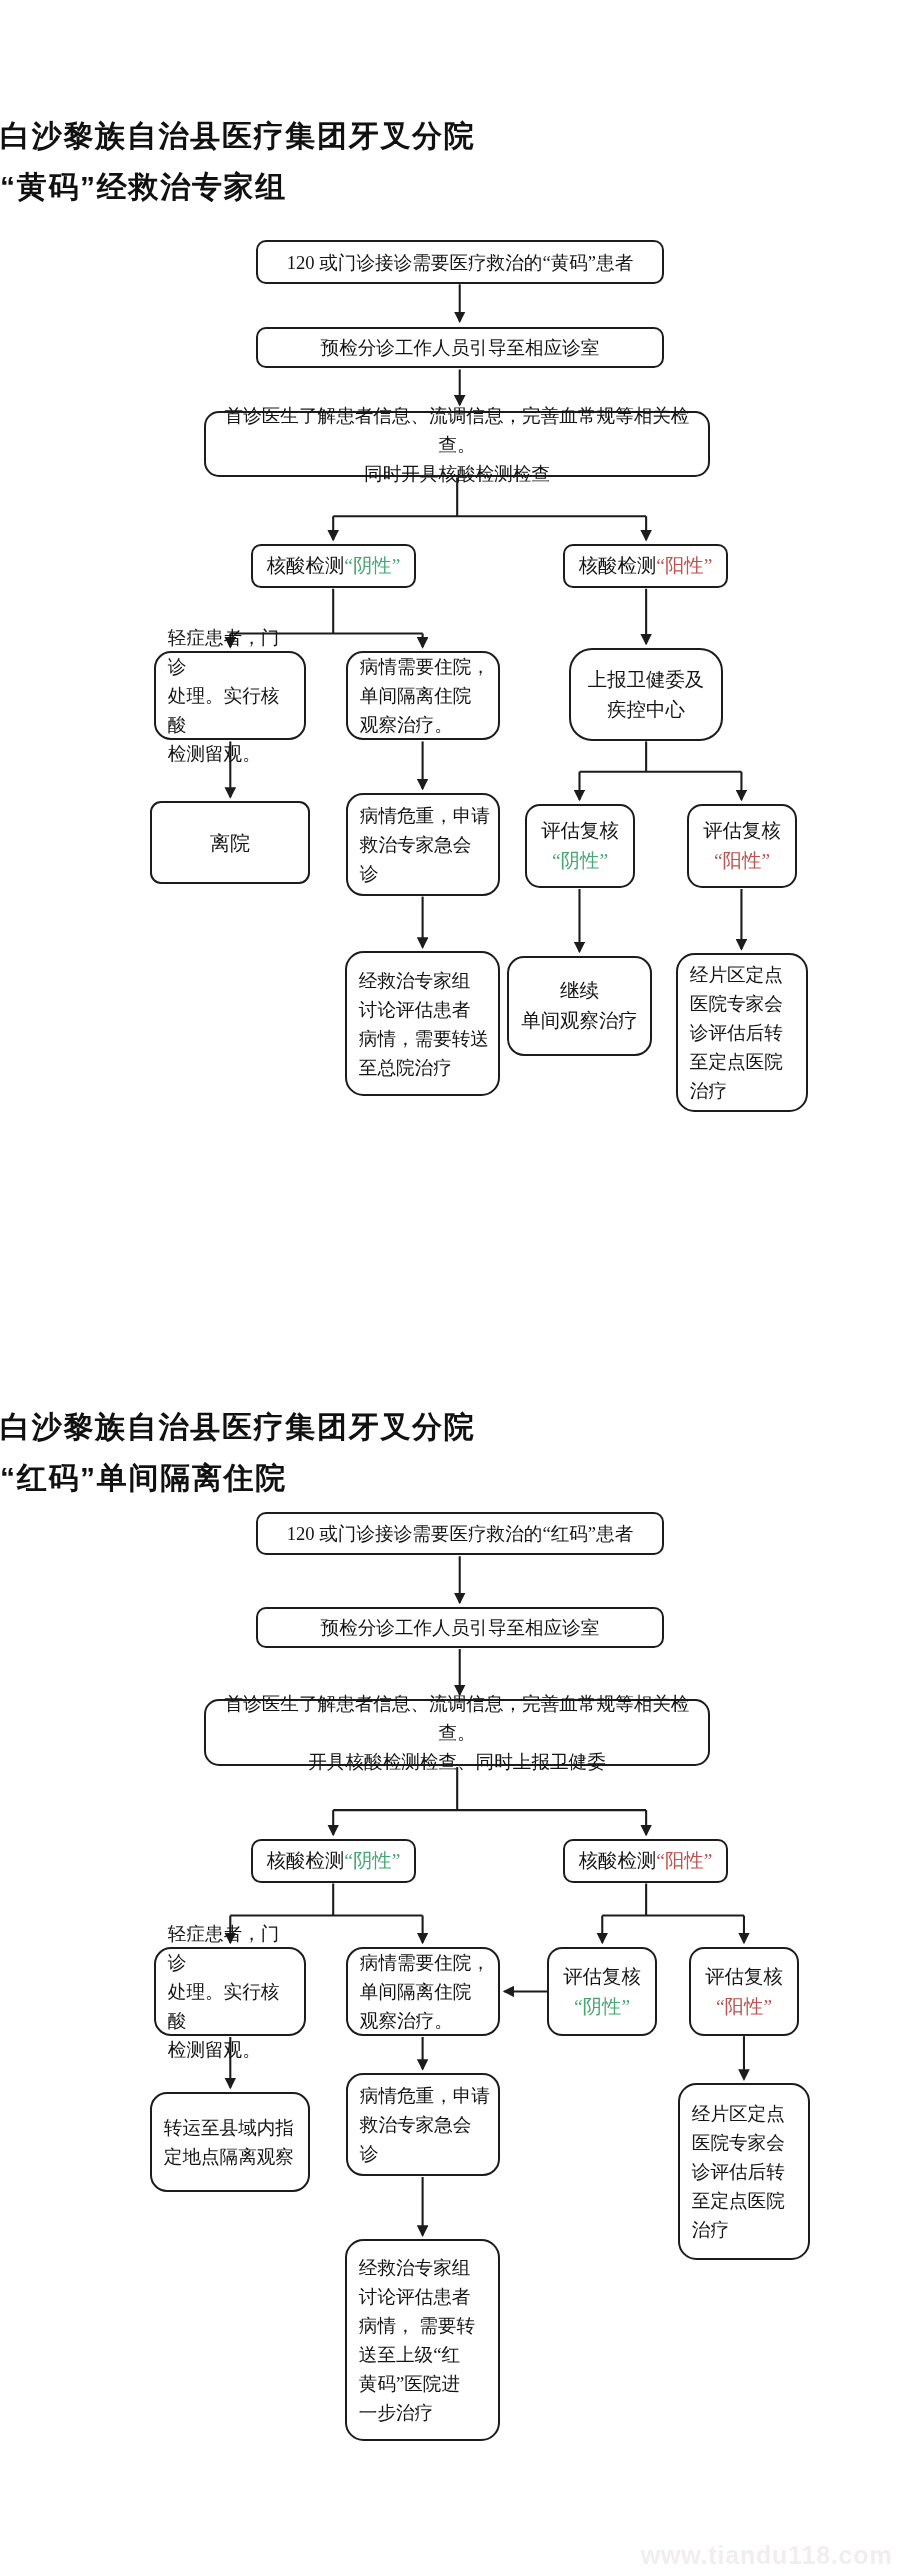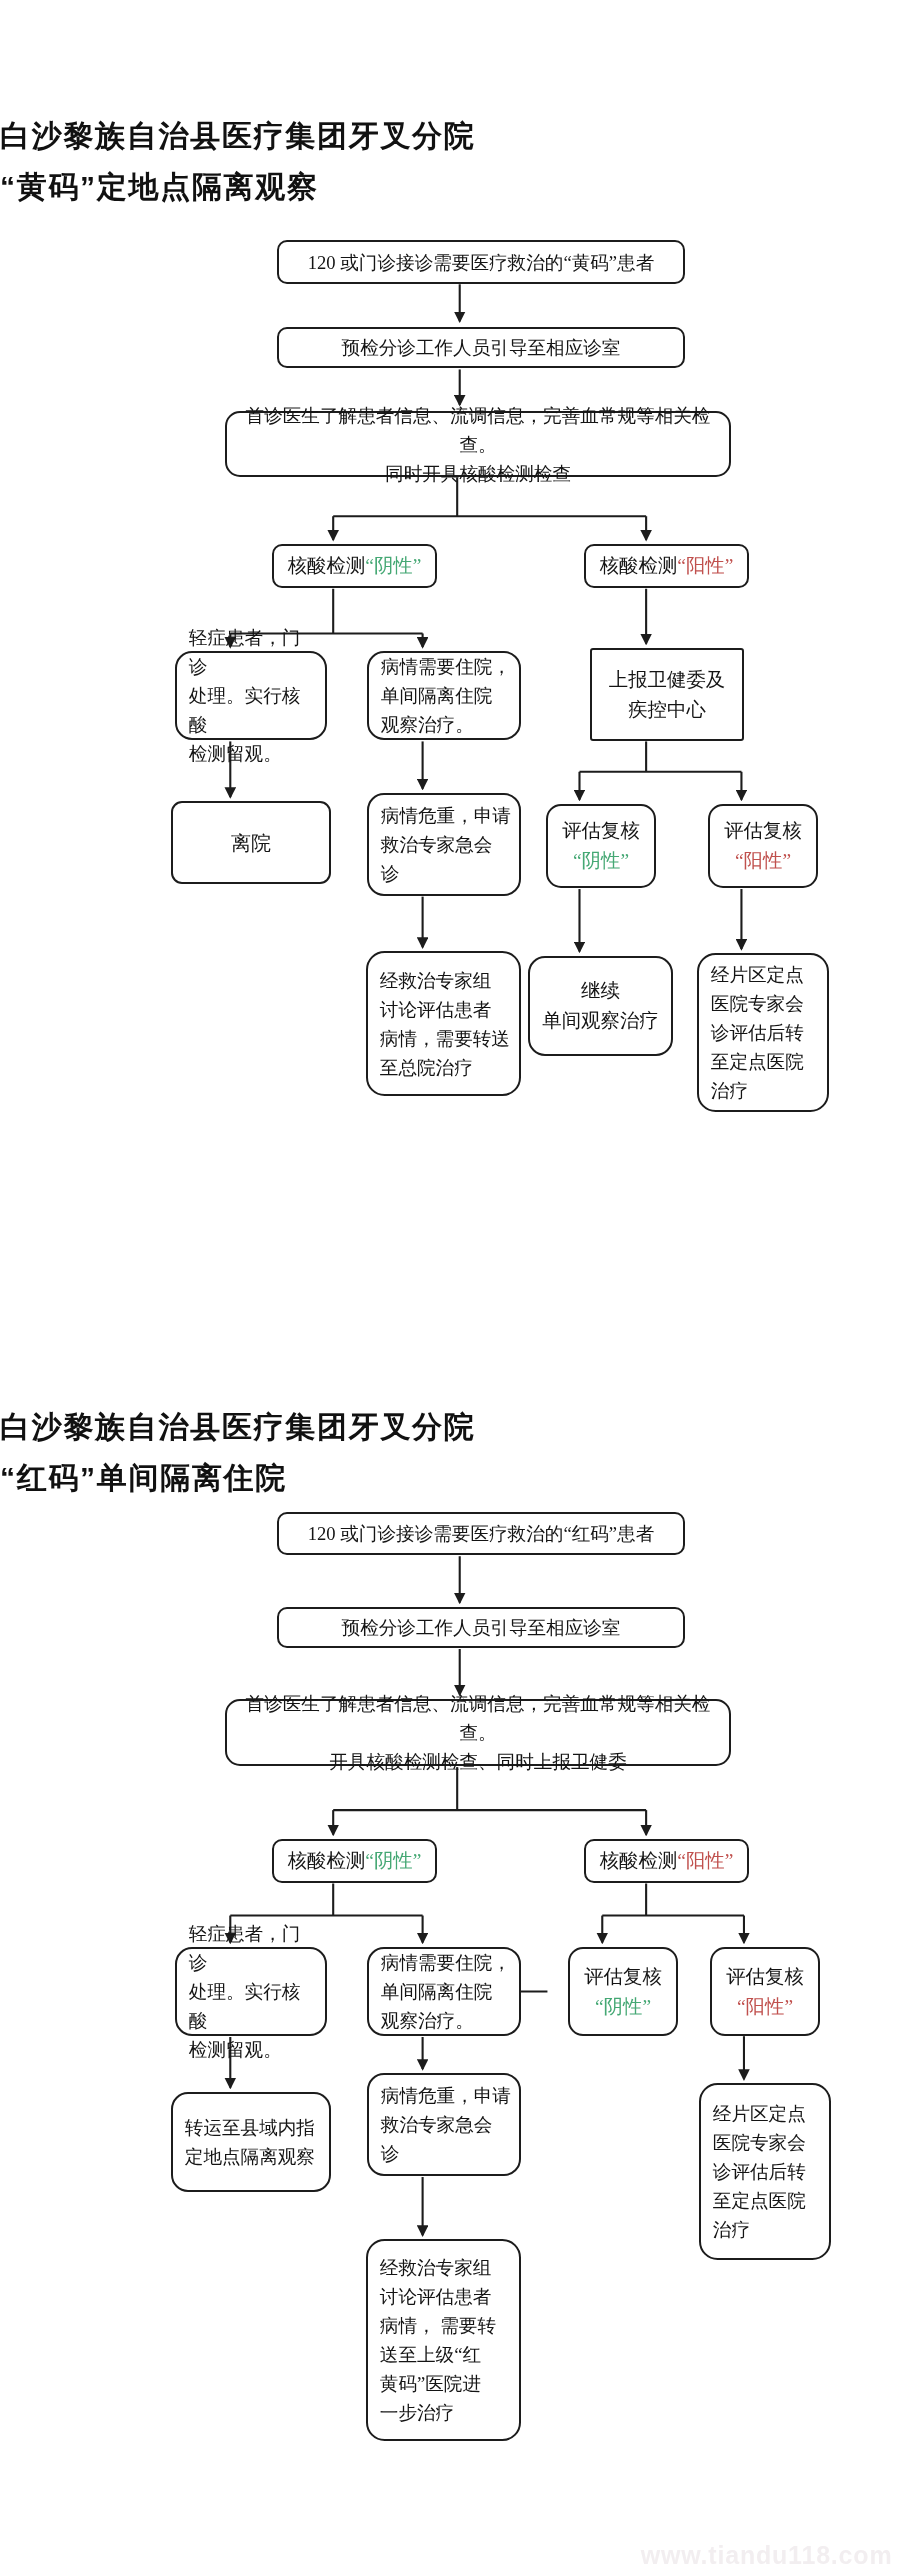--- a/index.html
+++ b/index.html
@@ -9,36 +9,36 @@
 
   .title{position:absolute;left:0;width:911px;text-align:left;z-index:2;
          font-family:"Liberation Sans",sans-serif;font-weight:bold;font-size:30px;
          color:#111;letter-spacing:1.7px;}
   .t1-1{top:116px;} .t1-2{top:167px;} .t2-1{top:1407px;} .t2-2{top:1458px;}
 
   .node{position:absolute;z-index:2;box-sizing:border-box;background:#fff;
         border:2.5px solid #1c1c1c;border-radius:13.5px;
         display:flex;flex-direction:column;justify-content:center;align-items:center;
         text-align:center;color:#141414;white-space:pre-line;
-        font-family:"Liberation Serif",serif;font-size:18.6px;line-height:29px;margin-left:21px;}
+        font-family:"Liberation Serif",serif;font-size:18.6px;line-height:29px;}
   .bar{border-radius:10px;}
   .ta-left{align-items:flex-start;text-align:left;padding-left:11.8px;padding-right:6.7px;}
   .oneline{white-space:nowrap;}
   .fs23{font-size:19.4px;line-height:30px;}
   .fs24{font-size:20px;line-height:30px;}
 
   
   .n-a1{left:256px;top:240px;width:408px;height:44px;}
   .n-b1{left:256px;top:327px;width:408px;height:41px;}
   .n-c1{left:204px;top:411px;width:506px;height:66px;border-radius:15px;}
   .n-n1{left:251px;top:544px;width:165px;height:44px;}
   .n-p1{left:563px;top:544px;width:165px;height:44px;}
   .n-l1{left:154px;top:651px;width:152px;height:89px;border-radius:17px;}
   .n-m1{left:346px;top:651px;width:154px;height:89px;border-radius:17px;}
-  .n-r1{left:569px;top:648px;width:154px;height:93px;border-radius:3px;}
+  .n-r1{left:569px;top:648px;width:154px;height:93px;border-radius:23px;}
   .n-d1{left:150px;top:801px;width:160px;height:83px;border-radius:11px;}
   .n-k1{left:346px;top:793px;width:154px;height:103px;border-radius:17px;}
   .n-en1{left:525px;top:804px;width:110px;height:84px;border-radius:15px;}
   .n-ep1{left:687px;top:804px;width:110px;height:84px;border-radius:15px;}
   .n-x1{left:345px;top:951px;width:155px;height:145px;border-radius:18.6px;}
   .n-g1{left:507px;top:956px;width:145px;height:100px;border-radius:17px;}
   .n-q1{left:676px;top:953px;width:132px;height:159px;border-radius:18.6px;}
 
   
   .n-a2{left:256px;top:1512px;width:408px;height:43px;}
@@ -108,21 +108,21 @@
     <path d="M882,2271 V2303" marker-end="url(#arr)"></path>
     <path d="M649,2361 H598" marker-end="url(#arr)"></path>
     <path d="M273,2415 V2475" marker-end="url(#arr)"></path>
     <path d="M501,2415 V2453" marker-end="url(#arr)"></path>
     <path d="M501,2581 V2650" marker-end="url(#arr)"></path>
     <path d="M882,2414 V2465" marker-end="url(#arr)"></path>
   </svg>
 
   <section>
     <div class="title t1-1">白沙黎族自治县医疗集团牙叉分院</div>
-    <div class="title t1-2">“黄码”定地点隔离观察</div>
+    <div class="title t1-2">“黄码”经救治专家组</div>
 
     <div class="node bar n-a1">120 或门诊接诊需要医疗救治的“黄码”患者</div>
     <div class="node bar n-b1">预检分诊工作人员引导至相应诊室</div>
     <div class="node n-c1">首诊医生了解患者信息、流调信息，完善血常规等相关检查。
 同时开具核酸检测检查</div>
 
     <div class="node bar n-n1 fs23">
       <div class="oneline"><span>核酸检测</span><span style="color: rgb(69, 168, 116);">“阴性”</span></div>
     </div>
     <div class="node bar n-p1 fs23">

